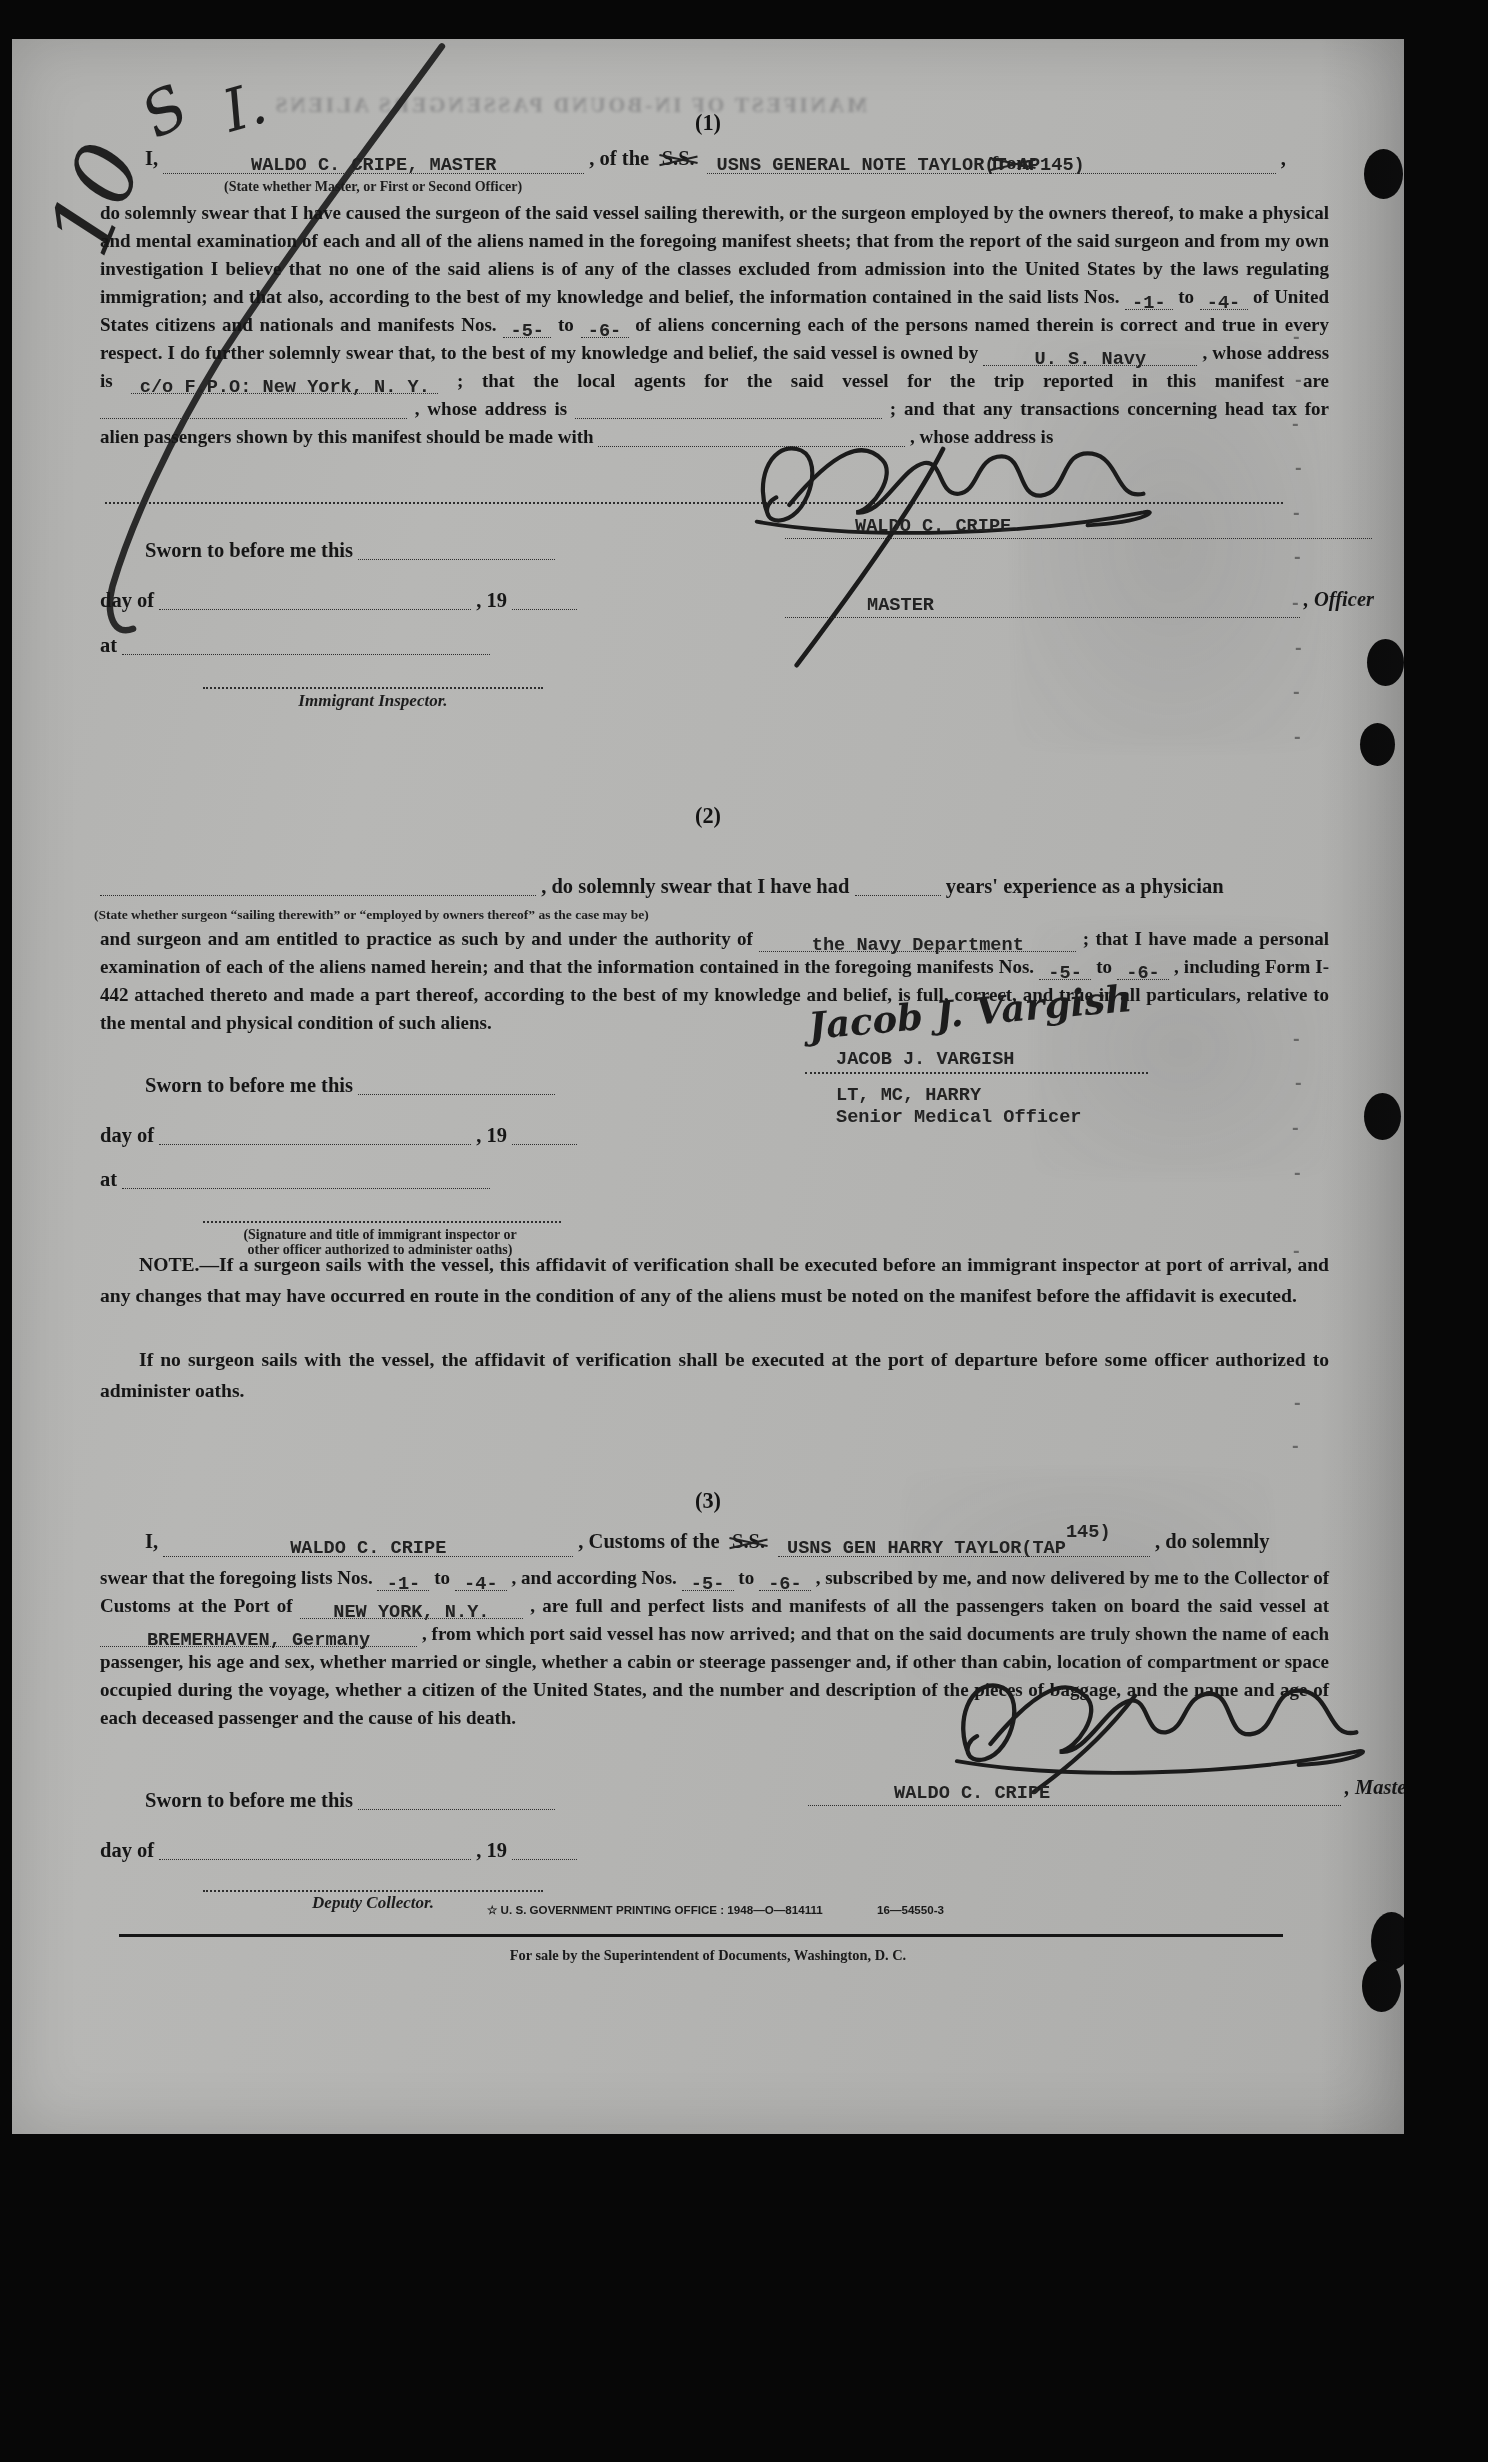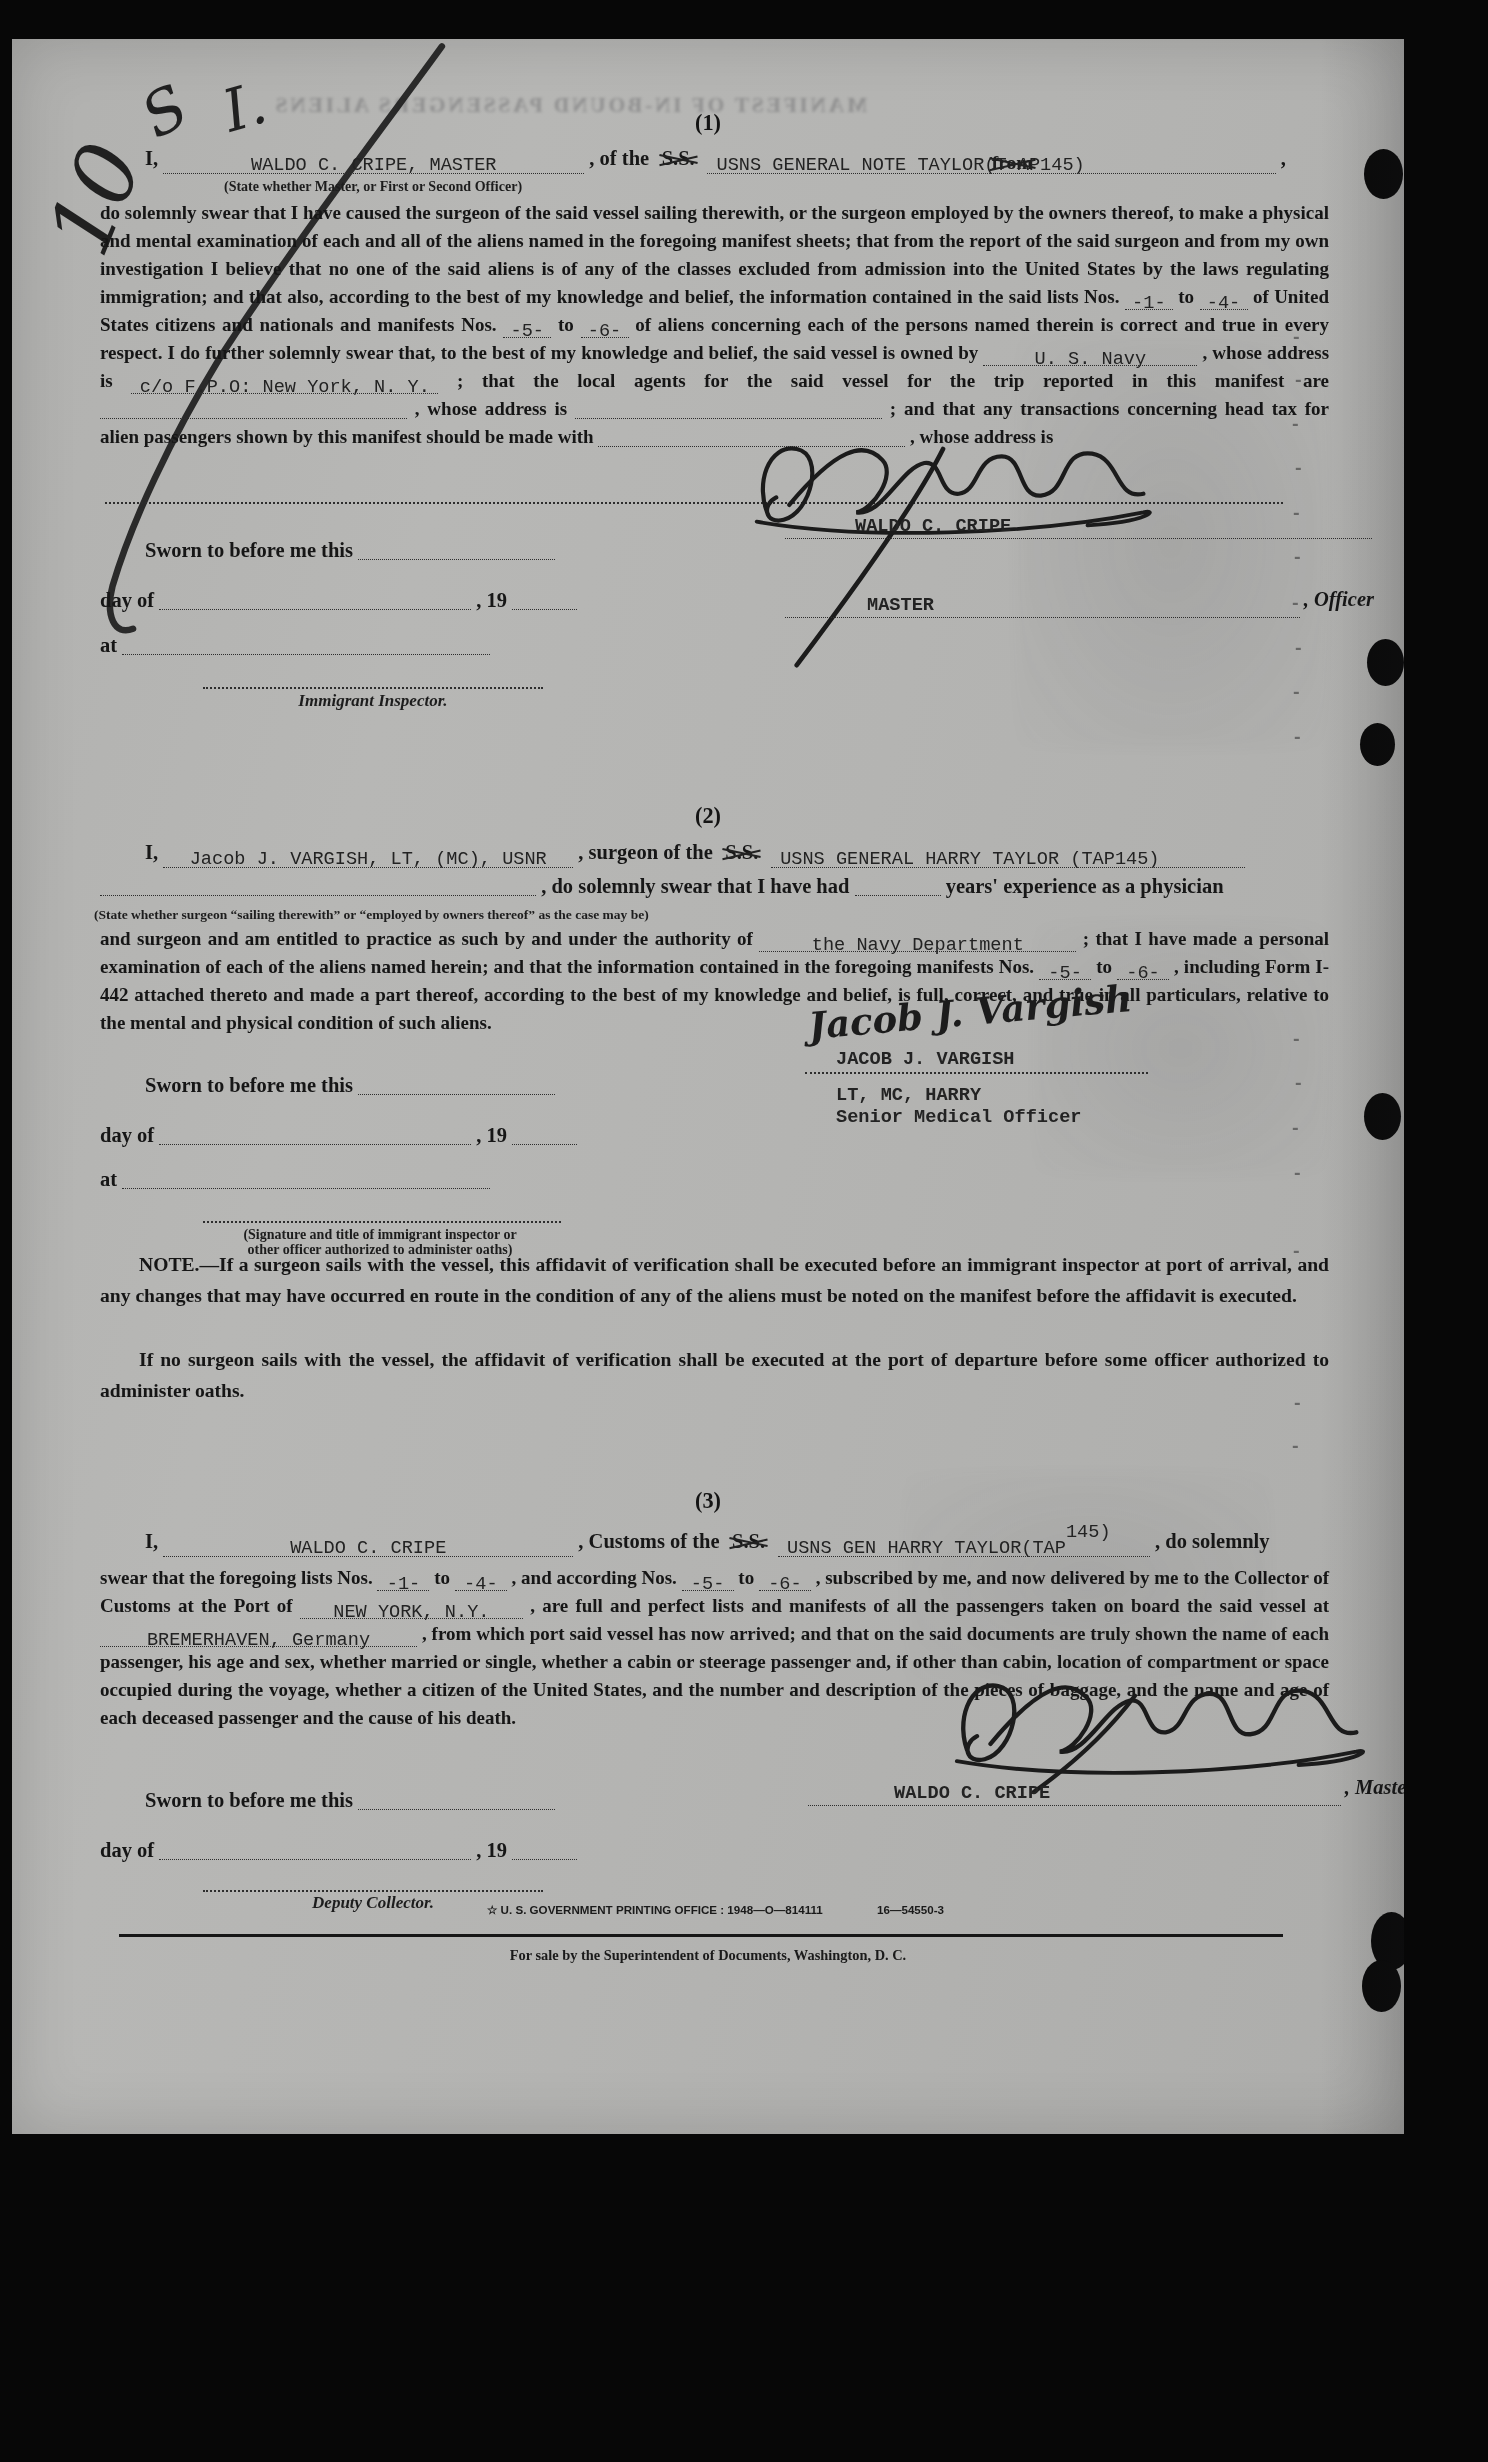--- a/index.html
+++ b/index.html
@@ -26,21 +26,21 @@
     font-weight:700; font-size:22.3px; color:#141414; }
   .formline { position:absolute; left:88px; width:1220px; font-weight:700;
     font-size:20.5px; color:#171717; white-space:nowrap; }
   .instr { position:absolute; font-weight:700; font-size:14px; color:#1d1d1d; }
   .para { position:absolute; left:88px; width:1229px; text-align:justify;
     font-weight:700; font-size:19px; line-height:28px; color:#161616; }
   .para3 { line-height:28px; }
   .blank { display:inline-block; border-bottom:1.9px dotted #2d2d2d;
     height:22.3px; text-align:center; vertical-align:-3.7px; position:relative; }
   .typed { font-family:"Liberation Mono","DejaVu Sans Mono",monospace;
-    font-weight:400; font-size:18.6px; color:#232323; white-space:nowrap;
+    font-weight:700; font-size:18.6px; color:#232323; white-space:nowrap;
     position:relative; top:0.9px;text-align:center; }
   .xout { position:relative; display:inline-block; margin:0 7.4px; }
   .xout::before, .xout::after { content:""; position:absolute; left:-2.8px; right:-2.8px;
     top:46%; border-top:2.3px solid #222; }
   .xout::before { transform:rotate(12deg); }
   .xout::after  { transform:rotate(-13deg); top:56%; }
   .from-overlay { position:absolute; left:277px; top:0.9px; font-size:19.6px;
     font-family:Liberation Serif, serif; color:#1c1c1c; }
   .blankline { position:absolute; border-bottom:2.3px dotted #2d2d2d; height:1.9px; }
   .sworn-row { position:absolute; left:88px; font-weight:700; font-size:20.5px;
@@ -177,27 +177,20 @@
     <path d="M 205 30 C 175 90, 110 180, 48 262" stroke-width="5"></path>
   </svg>
   <div class="blank" style="position:absolute;top:477px;left:773px;width:517px;text-align:left;padding-left:70px"><span class="typedname">WALDO C. CRIPE</span></div>
   <div class="abs" style="top:549px;left:773px;white-space:nowrap">
     <span class="blank" style="width:433px;text-align:left;padding-left:82px"><span class="typedname">MASTER</span></span>
     <span class="roletag">, Officer</span>
   </div>
 
   <div class="secnum" style="top:764px">(2)</div>
 
-  <div class="formline" style="top:802px">
-    <span class="serif s22" style="margin-left:45px">I,</span>
-    <span class="blank" style="width:410px"><span class="typed">Jacob J. VARGISH, LT, (MC), USNR</span></span>
-    <span class="serif s22">, surgeon of the</span>
-    <span class="serif s22 xout">S.S.</span>
-    <span class="blank" style="width:465px;text-align:left;padding-left:9.3px"><span class="typed">USNS GENERAL HARRY TAYLOR (TAP145)</span></span>
-  </div>
   <div class="formline" style="top:834px">
     <span class="blank" style="width:436px"></span>
     <span class="serif s22">, do solemnly swear that I have had</span>
     <span class="blank" style="width:86px"></span>
     <span class="serif s22">years' experience as a physician</span>
   </div>
   <div class="instr" style="top:868px;left:82px;font-size:13.5px">(State whether surgeon “sailing therewith” or “employed by owners thereof” as the case may be)</div>
 
   <div class="para" style="top:886px">
     <span>and surgeon and am entitled to practice as such by and under the authority of</span>

